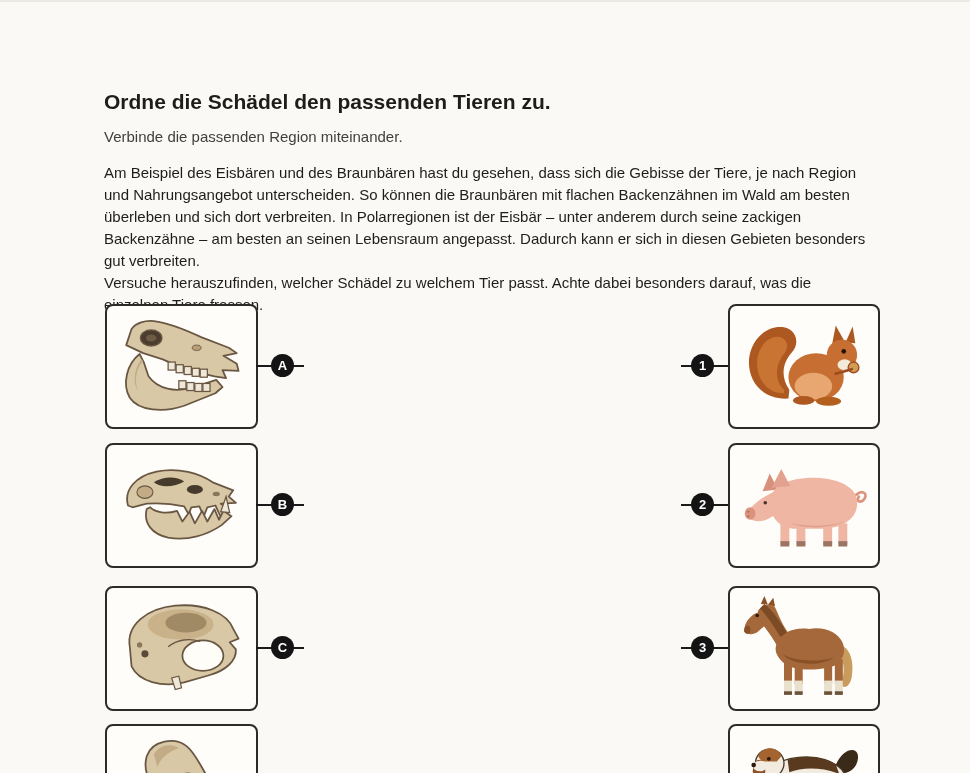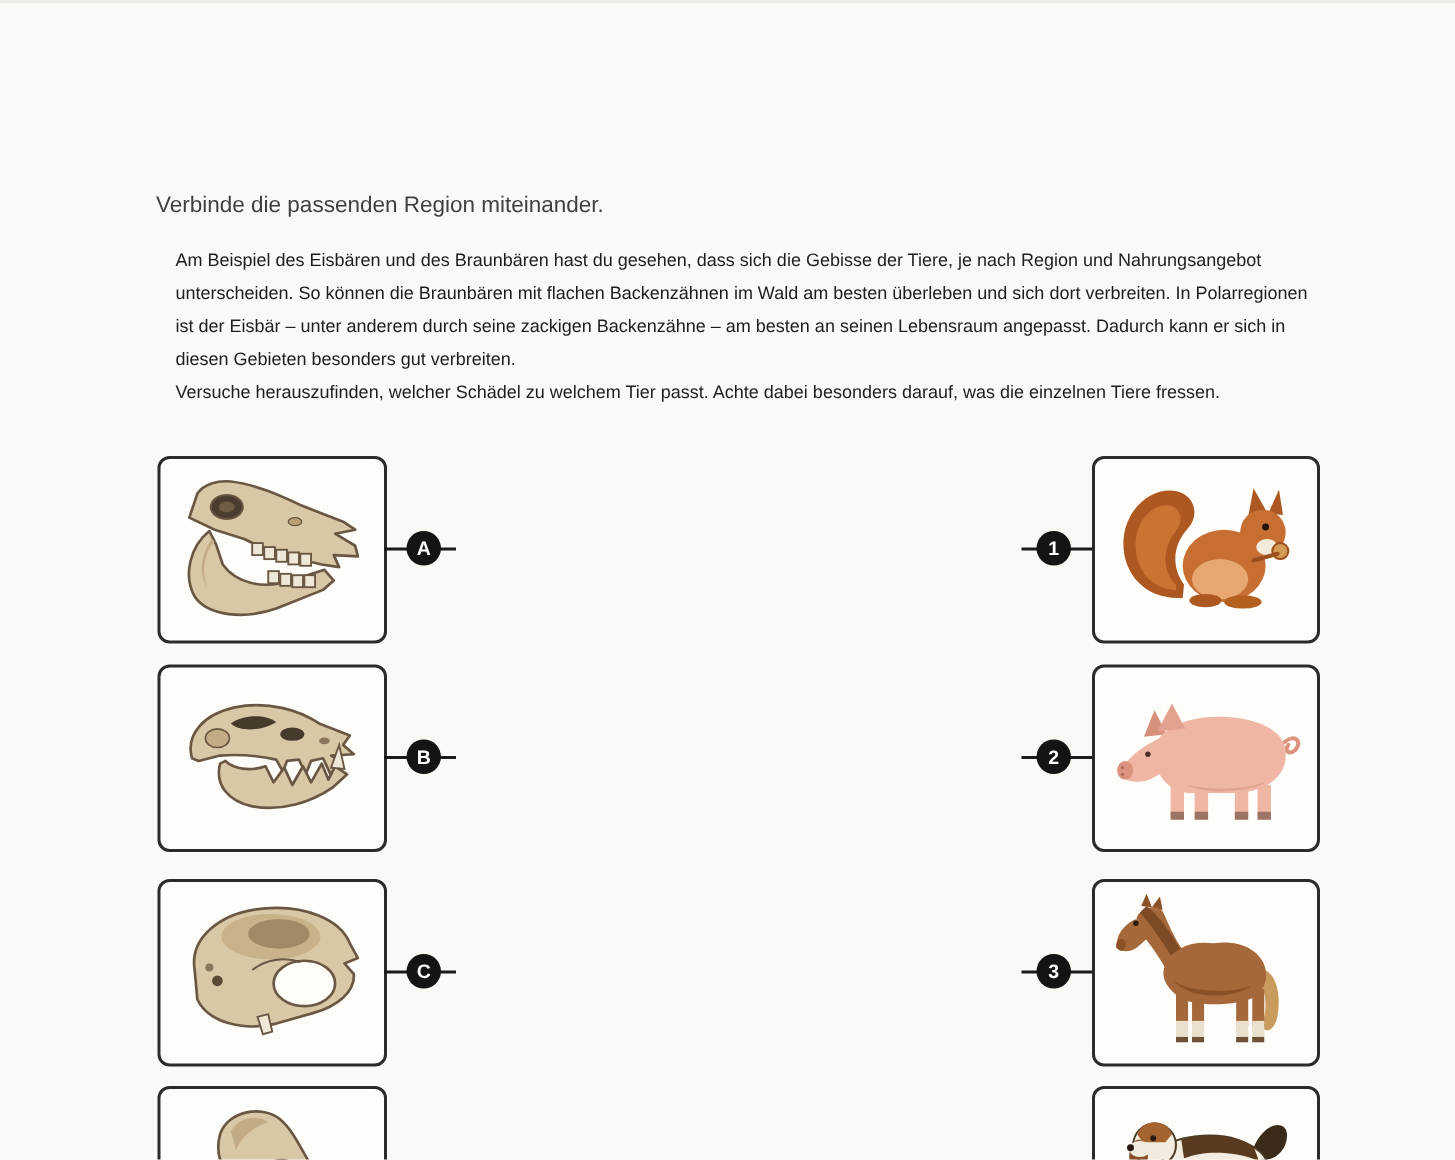--- a/index.html
+++ b/index.html
@@ -15,21 +15,21 @@
   .title {
     position: absolute; left: 104px; top: 90px;
     font-size: 21px; font-weight: bold; color: #1d1d1b;
   }
   .subtitle {
     position: absolute; left: 104px; top: 128px;
     font-size: 15px; color: #3f3f3d;
   }
   .bodytext {
     position: absolute; left: 104px; top: 162px; width: 762px;
-    font-size: 12px; line-height: 22px; color: #1d1d1b; margin-left: 13px;
+    font-size: 15px; line-height: 22px; color: #1d1d1b;
   }
   .imgbox {
     position: absolute; width: 153px; height: 125px;
     background: #fffdf9;
     border: 2px solid #2b2b28; border-radius: 8px;
     display: flex; align-items: center; justify-content: center;
     overflow: hidden;
   }
   .imgbox.right { width: 152px; }
   .imgbox svg { width: 139px; height: 107px; }
@@ -53,20 +53,21 @@
   .box-t2 { top: 586px; } .wire-t2 { top: 647px; } .dot-t2 { top: 636px; }
   .box-t3 { top: 724px; }
 </style>
 </head>
 <body>
 
 <div class="topline"></div>
 
 <div class="page">
 
+  <h1 class="title">Ordne die Schädel den passenden Tieren zu.</h1>
   <div class="subtitle">Verbinde die passenden Region miteinander.</div>
   <div class="bodytext">
     <p>Am Beispiel des Eisbären und des Braunbären hast du gesehen, dass sich die Gebisse der Tiere, je nach Region und Nahrungsangebot unterscheiden. So können die Braunbären mit flachen Backenzähnen im Wald am besten überleben und sich dort verbreiten. In Polarregionen ist der Eisbär – unter anderem durch seine zackigen Backenzähne – am besten an seinen Lebensraum angepasst. Dadurch kann er sich in diesen Gebieten besonders gut verbreiten.</p>
     <p>Versuche herauszufinden, welcher Schädel zu welchem Tier passt. Achte dabei besonders darauf, was die einzelnen Tiere fressen.</p>
   </div>
 
   <div class="imgbox lbox box-t0">
     <svg viewBox="0 0 150 120">
       <g stroke="#6a5743" stroke-width="2" stroke-linejoin="round">
         <path fill="#d9c8a6" d="M13,36 L19,18 C24,11 34,8 44,9 C62,11 80,19 97,27 L128,39 L137,45 L122,48 L137,57 L139,65 L121,64 L125,73 L112,71 C93,67 72,61 54,52 L32,45 Z"></path>

